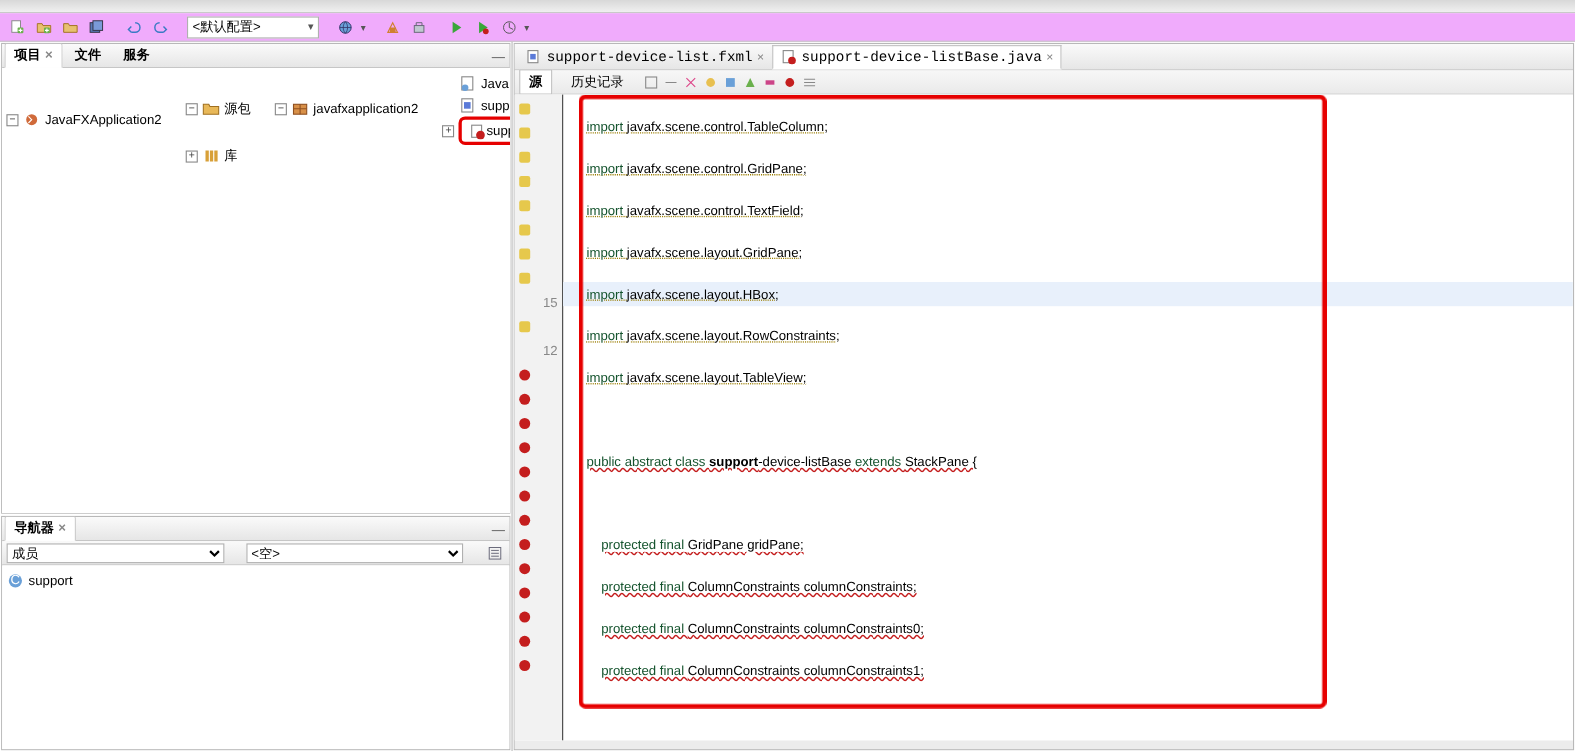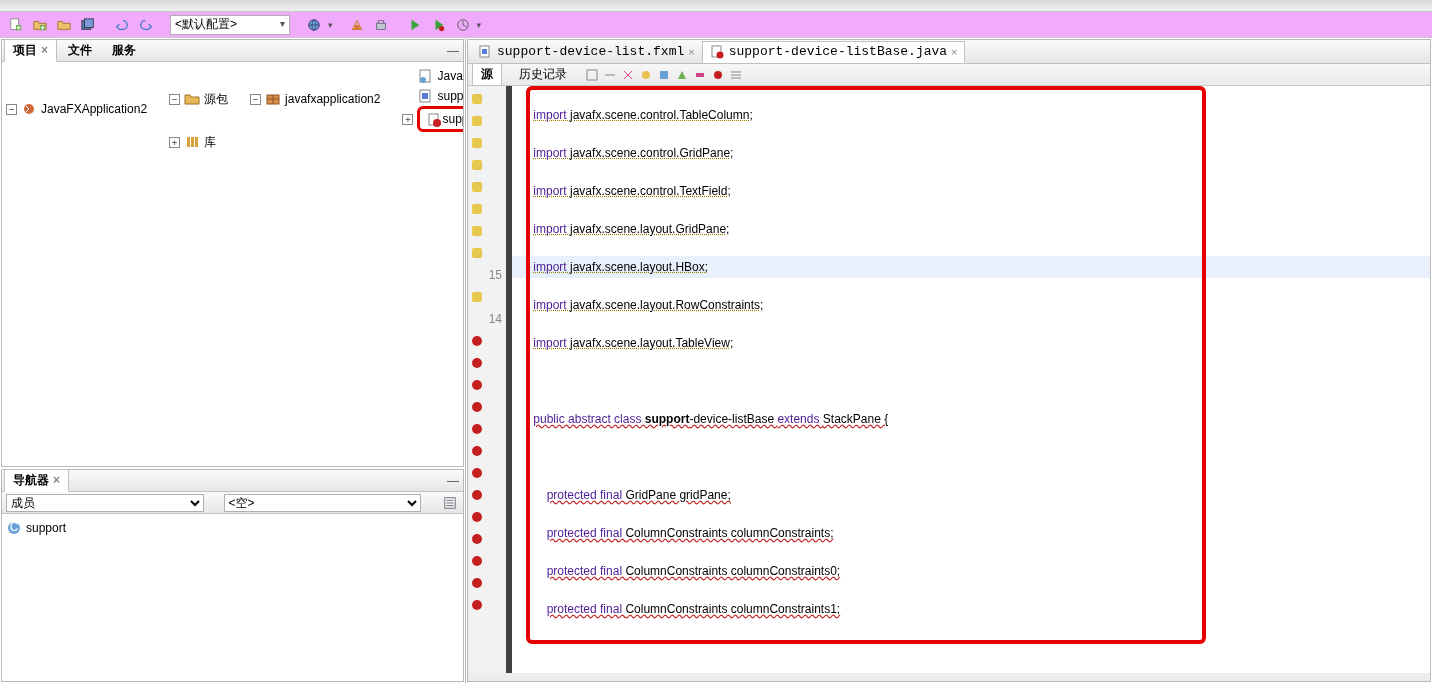--- a/index.html
+++ b/index.html
@@ -40,28 +40,28 @@
 .etab{display:flex;align-items:center;gap:4px;padding:2px 6px;cursor:pointer;border:1px solid transparent;height:22px}
 .etab.active{background:#fff;border-color:#c0c0c0;border-bottom-color:#fff}
 .etab-close{color:#888;cursor:pointer;font-size:11px}
 .editor-sub{display:flex;align-items:center;height:22px;background:linear-gradient(#f7f7f7,#eaeaea);border-bottom:1px solid #c8c8c8;padding:0 4px;gap:8px}
 .editor-subtab{padding:2px 8px;cursor:pointer;border:1px solid transparent}
 .editor-subtab.active{background:#fff;border-color:#c0c0c0;font-weight:bold}
 .etb{display:flex;gap:2px;align-items:center}
 .etb .mini{width:16px;height:16px;cursor:pointer;border:1px solid transparent;border-radius:2px;display:flex;align-items:center;justify-content:center}
 .etb .mini svg{width:12px;height:12px}
 .editor-area{flex:1;display:flex;min-height:0;position:relative;background:#fff}
-.gutter{width:44px;background:#f2f2f2;border-right:6px solid #404040;font-family:Consolas,monospace;font-size:12px;color:#888;text-align:right;padding-top:2px}
+.gutter{width:44px;background:#f2f2f2;border-right:1px solid #404040;font-family:Consolas,monospace;font-size:12px;color:#888;text-align:right;padding-top:2px}
 .gutter .grow{height:22px;line-height:22px;padding-right:4px;display:flex;justify-content:flex-end;align-items:center;gap:2px}
 .gutter .grow.err::before{content:"";width:10px;height:10px;background:#c41e1e;border-radius:50%;display:inline-block;margin-right:auto;margin-left:4px}
 .gutter .grow.hint::before{content:"";width:10px;height:10px;background:#e6c84c;border-radius:2px;display:inline-block;margin-right:auto;margin-left:4px}
 .code{flex:1;font-family:"Courier New",Consolas,monospace;font-size:14px;overflow:auto;padding-top:2px;white-space:pre;color:#000}
 .code .row{height:22px;line-height:22px;padding-left:8px}
 .code .row.hl{background:#e8f0fb}
-.kw{color:#4c1d95}
+.kw{color:#14532d}
 .err-u{text-decoration:underline wavy #c41e1e}
 .warn-u{text-decoration:underline dotted #9a7d00}
 .bold{font-weight:bold}
 .red-box{position:absolute;border:4px solid #e60000;border-radius:6px;pointer-events:none}
 .footer-ghost{height:8px;background:#ececec}
 .tree-row{display:flex;align-items:center;gap:4px}
 </style>
 </head>
 <body>
 
@@ -370,21 +370,21 @@
           <div class="grow hint"></div>
           <div class="grow hint"></div>
           <div class="grow hint"></div>
           <div class="grow hint"></div>
           <div class="grow hint"></div>
           <div class="grow hint"></div>
           <div class="grow hint"></div>
           <div class="grow hint"></div>
           <div class="grow">15</div>
           <div class="grow hint"></div>
-          <div class="grow">14</div>
+          <div class="grow">12</div>
           <div class="grow err"></div>
           <div class="grow err"></div>
           <div class="grow err"></div>
           <div class="grow err"></div>
           <div class="grow err"></div>
           <div class="grow err"></div>
           <div class="grow err"></div>
           <div class="grow err"></div>
           <div class="grow err"></div>
           <div class="grow err"></div>

